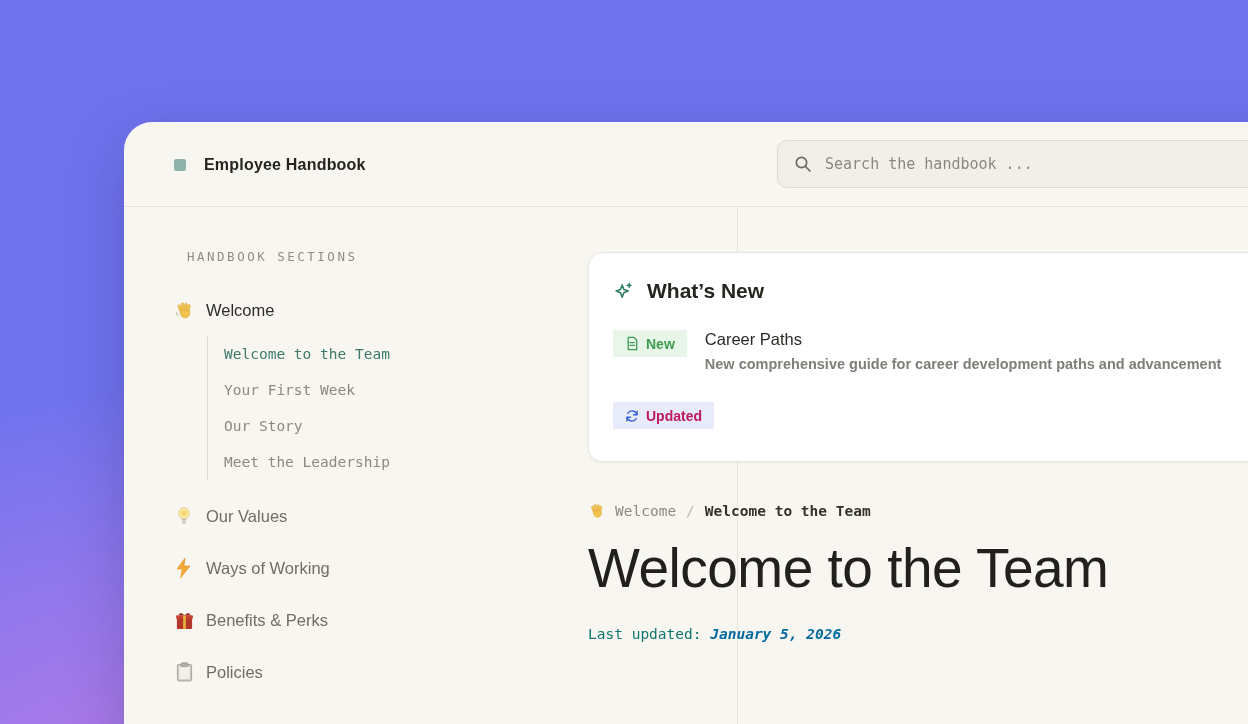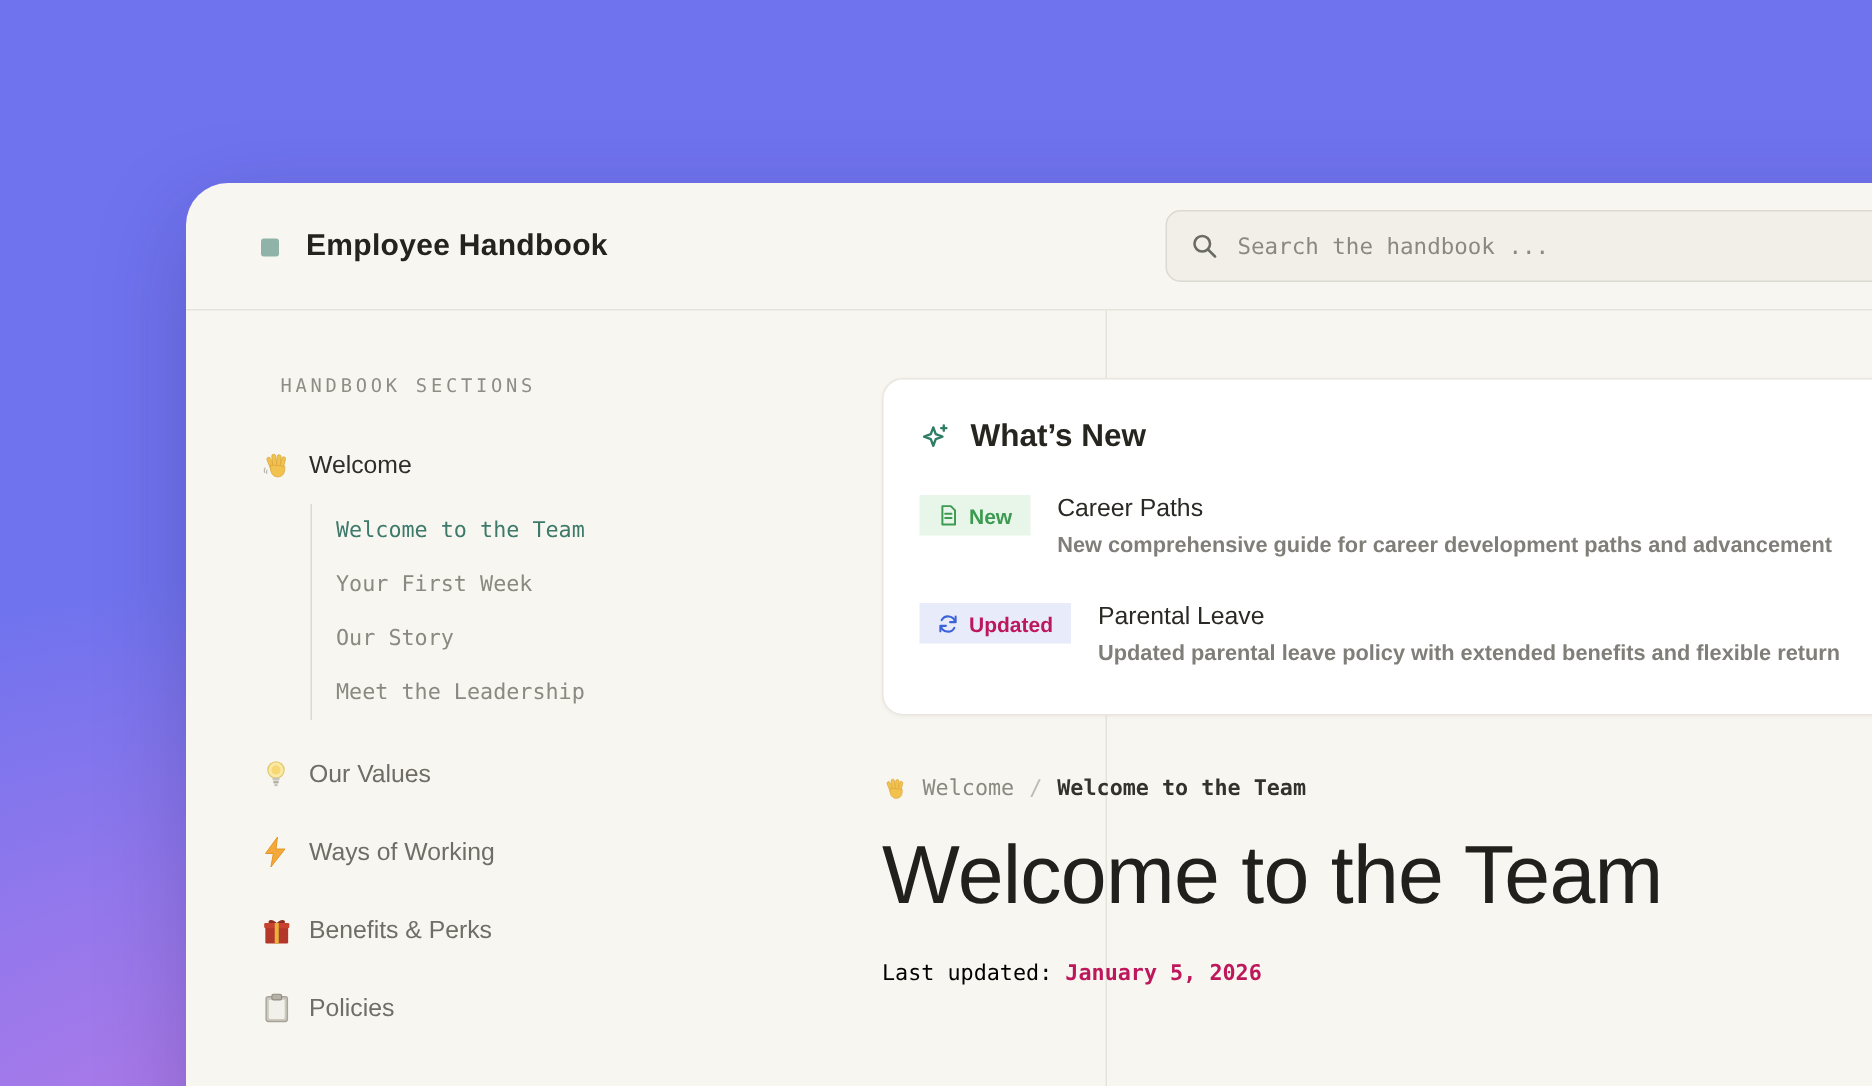--- a/index.html
+++ b/index.html
@@ -12,21 +12,21 @@
   }
   .window {
     position:absolute; left:124px; top:122px; width:1260px; height:660px;
     background:#f8f6f0; border-radius:28px 0 0 0;
     box-shadow:0 20px 60px rgba(40,30,90,.25);
   }
   
   .header { position:absolute; left:0; top:0; right:0; height:85px; border-bottom:1px solid #e6e3da; }
   .brand { position:absolute; left:50px; top:0; height:85px; display:flex; align-items:center; gap:18px; }
   .brand-square { width:12px; height:12px; background:#8fb3a9; border-radius:2px; }
-  .brand-title { font-size:20px; font-weight:700; color:#24231e; letter-spacing:.2px; }
+  .brand-title { font-size:16px; font-weight:700; color:#24231e; letter-spacing:.2px; }
   .search {
     position:absolute; left:653px; top:18px; height:48px; width:620px;
     background:#f1efe8; border:1px solid #dcd9d0; border-radius:10px;
     display:flex; align-items:center; padding:0 16px; gap:13px;
   }
   .search input {
     border:none; outline:none; background:transparent; flex:1;
     font-family:"DejaVu Sans Mono", monospace; font-size:15px; color:#44433e;
   }
   .search input::placeholder { color:#8a8880; }
@@ -73,22 +73,22 @@
     margin-top:40px; display:flex; align-items:center; gap:10px;
     font-family:"DejaVu Sans Mono", monospace; font-size:14.5px;
   }
   .crumb-section { color:#8b8980; cursor:pointer; }
   .crumb-sep { color:#bdbbb2; }
   .crumb-page { color:#33322c; font-weight:700; }
   .page-title {
     margin-top:17px; font-size:55px; font-weight:500; color:#21201c; letter-spacing:-.5px;
   }
   .updated-line { margin-top:26px; font-family:"DejaVu Sans Mono", monospace; font-size:14.5px; }
-  .updated-label { color:#000000; }
-  .updated-value { color:#be185d; font-weight:700; }
+  .updated-label { color:#0f766e; }
+  .updated-value { color:#0369a1; font-weight:700;font-style:italic; }
   svg { display:block; }
 </style>
 </head>
 <body>
 
 <div class="window">
 
   <div class="header">
     <div class="brand">
       <span class="brand-square"></span>
@@ -219,24 +219,20 @@
           <span>
             <svg width="14" height="14" viewBox="0 0 16 16" fill="none" stroke="#3d63db" stroke-width="1.6" stroke-linecap="round" stroke-linejoin="round">
               <path d="M13.5 6.5 A5.6 5.6 0 0 0 3.2 5"></path>
                 <polyline points="13.8,2.4 13.8,6.6 9.6,6.6"></polyline>
               <path d="M2.5 9.5 A5.6 5.6 0 0 0 12.8 11"></path>
                 <polyline points="2.2,13.6 2.2,9.4 6.4,9.4"></polyline>
             </svg>
           </span>
           <span>Updated</span>
         </span>
-        <div class="news-text">
-          <div class="news-title">Parental Leave</div>
-          <div class="news-desc">Updated parental leave policy with extended benefits and flexible return</div>
-        </div>
       </div>
     </div>
 
     <div class="breadcrumb">
       <span>
         <svg width="17" height="17" viewBox="0 0 24 24">
           <g fill="#f2c24e" stroke="#d9a63a" stroke-width="0.6">
             <rect x="6.2" y="5.5" width="3" height="11" rx="1.5" transform="rotate(-22 7.7 11)"></rect>
             <rect x="9.3" y="3.4" width="3.1" height="13" rx="1.55" transform="rotate(-8 10.8 10)"></rect>
             <rect x="12.6" y="3.8" width="3.1" height="13" rx="1.55" transform="rotate(4 14.1 10)"></rect>

